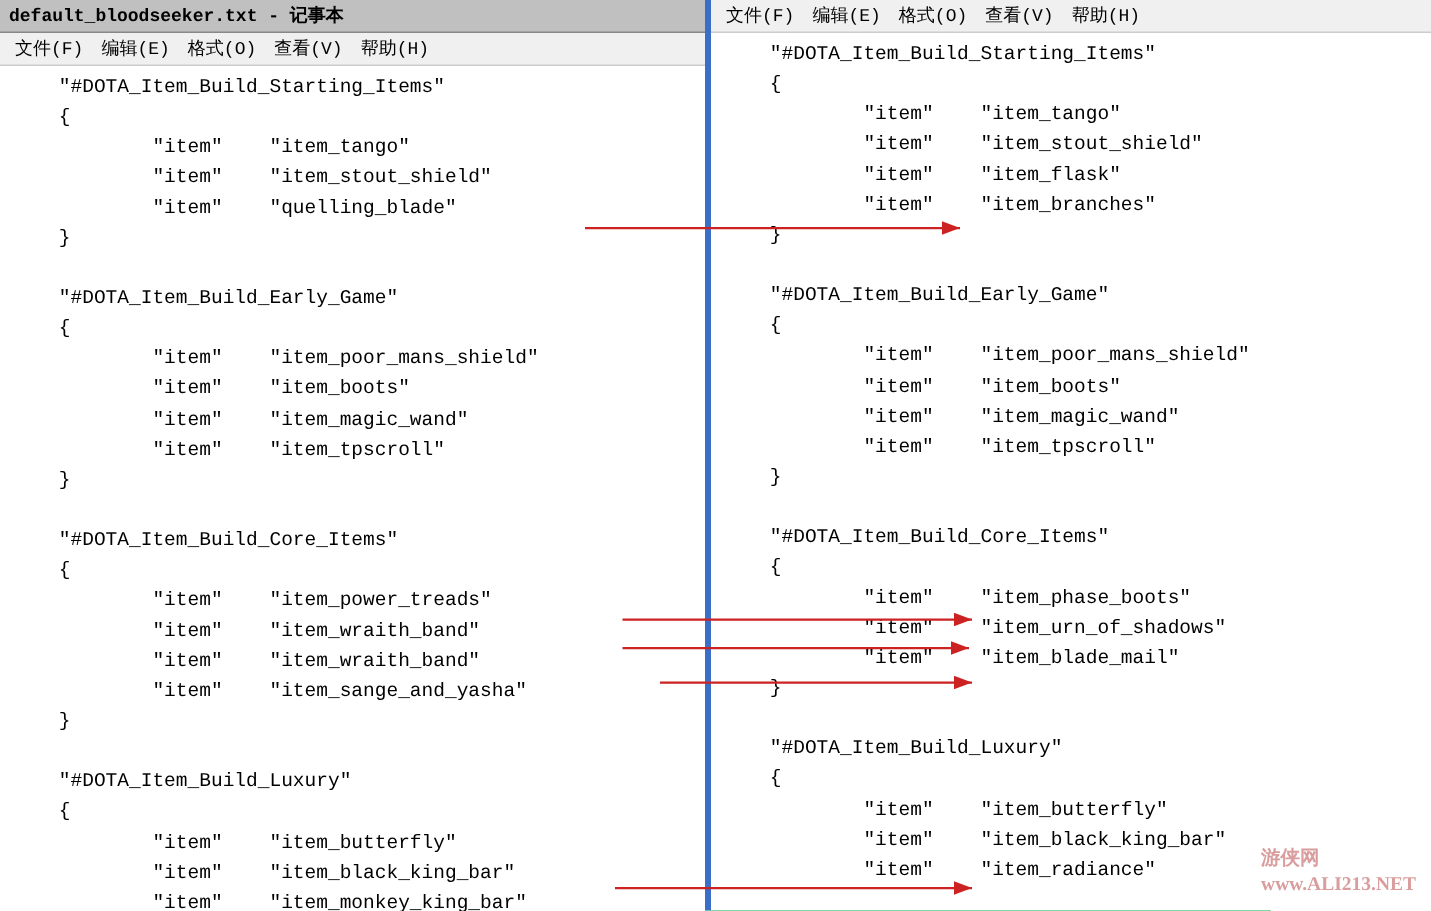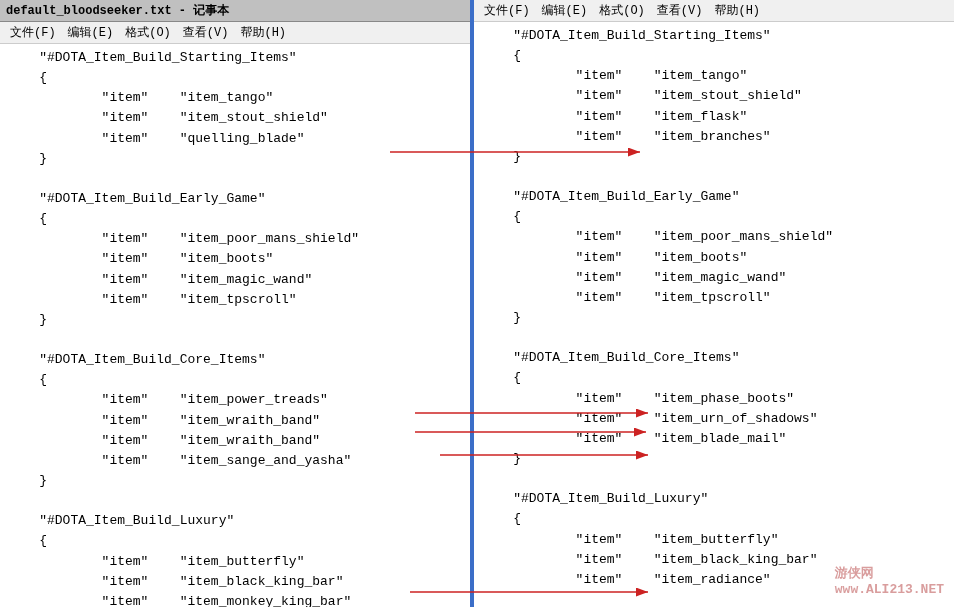--- a/index.html
+++ b/index.html
@@ -89,20 +89,21 @@
 
     .watermark {
       position: absolute;
       bottom: 10px;
       right: 10px;
       color: rgba(180,60,60,0.5);
       font-size: 13px;
       font-weight: bold;
       z-index: 200;
       pointer-events: none;
+      font-family: Liberation Serif, serif;
     }
   </style>
 </head>
 <body>
 
 <div style="position:relative; width:954px; height:607px; display:flex; flex-direction:row; overflow:hidden;">
 
   <div class="notepad-window" style="flex:0 0 470px; border:0; border-right:0;">
     <div class="title-bar">
       <span>default_bloodseeker.txt - 记事本</span>

